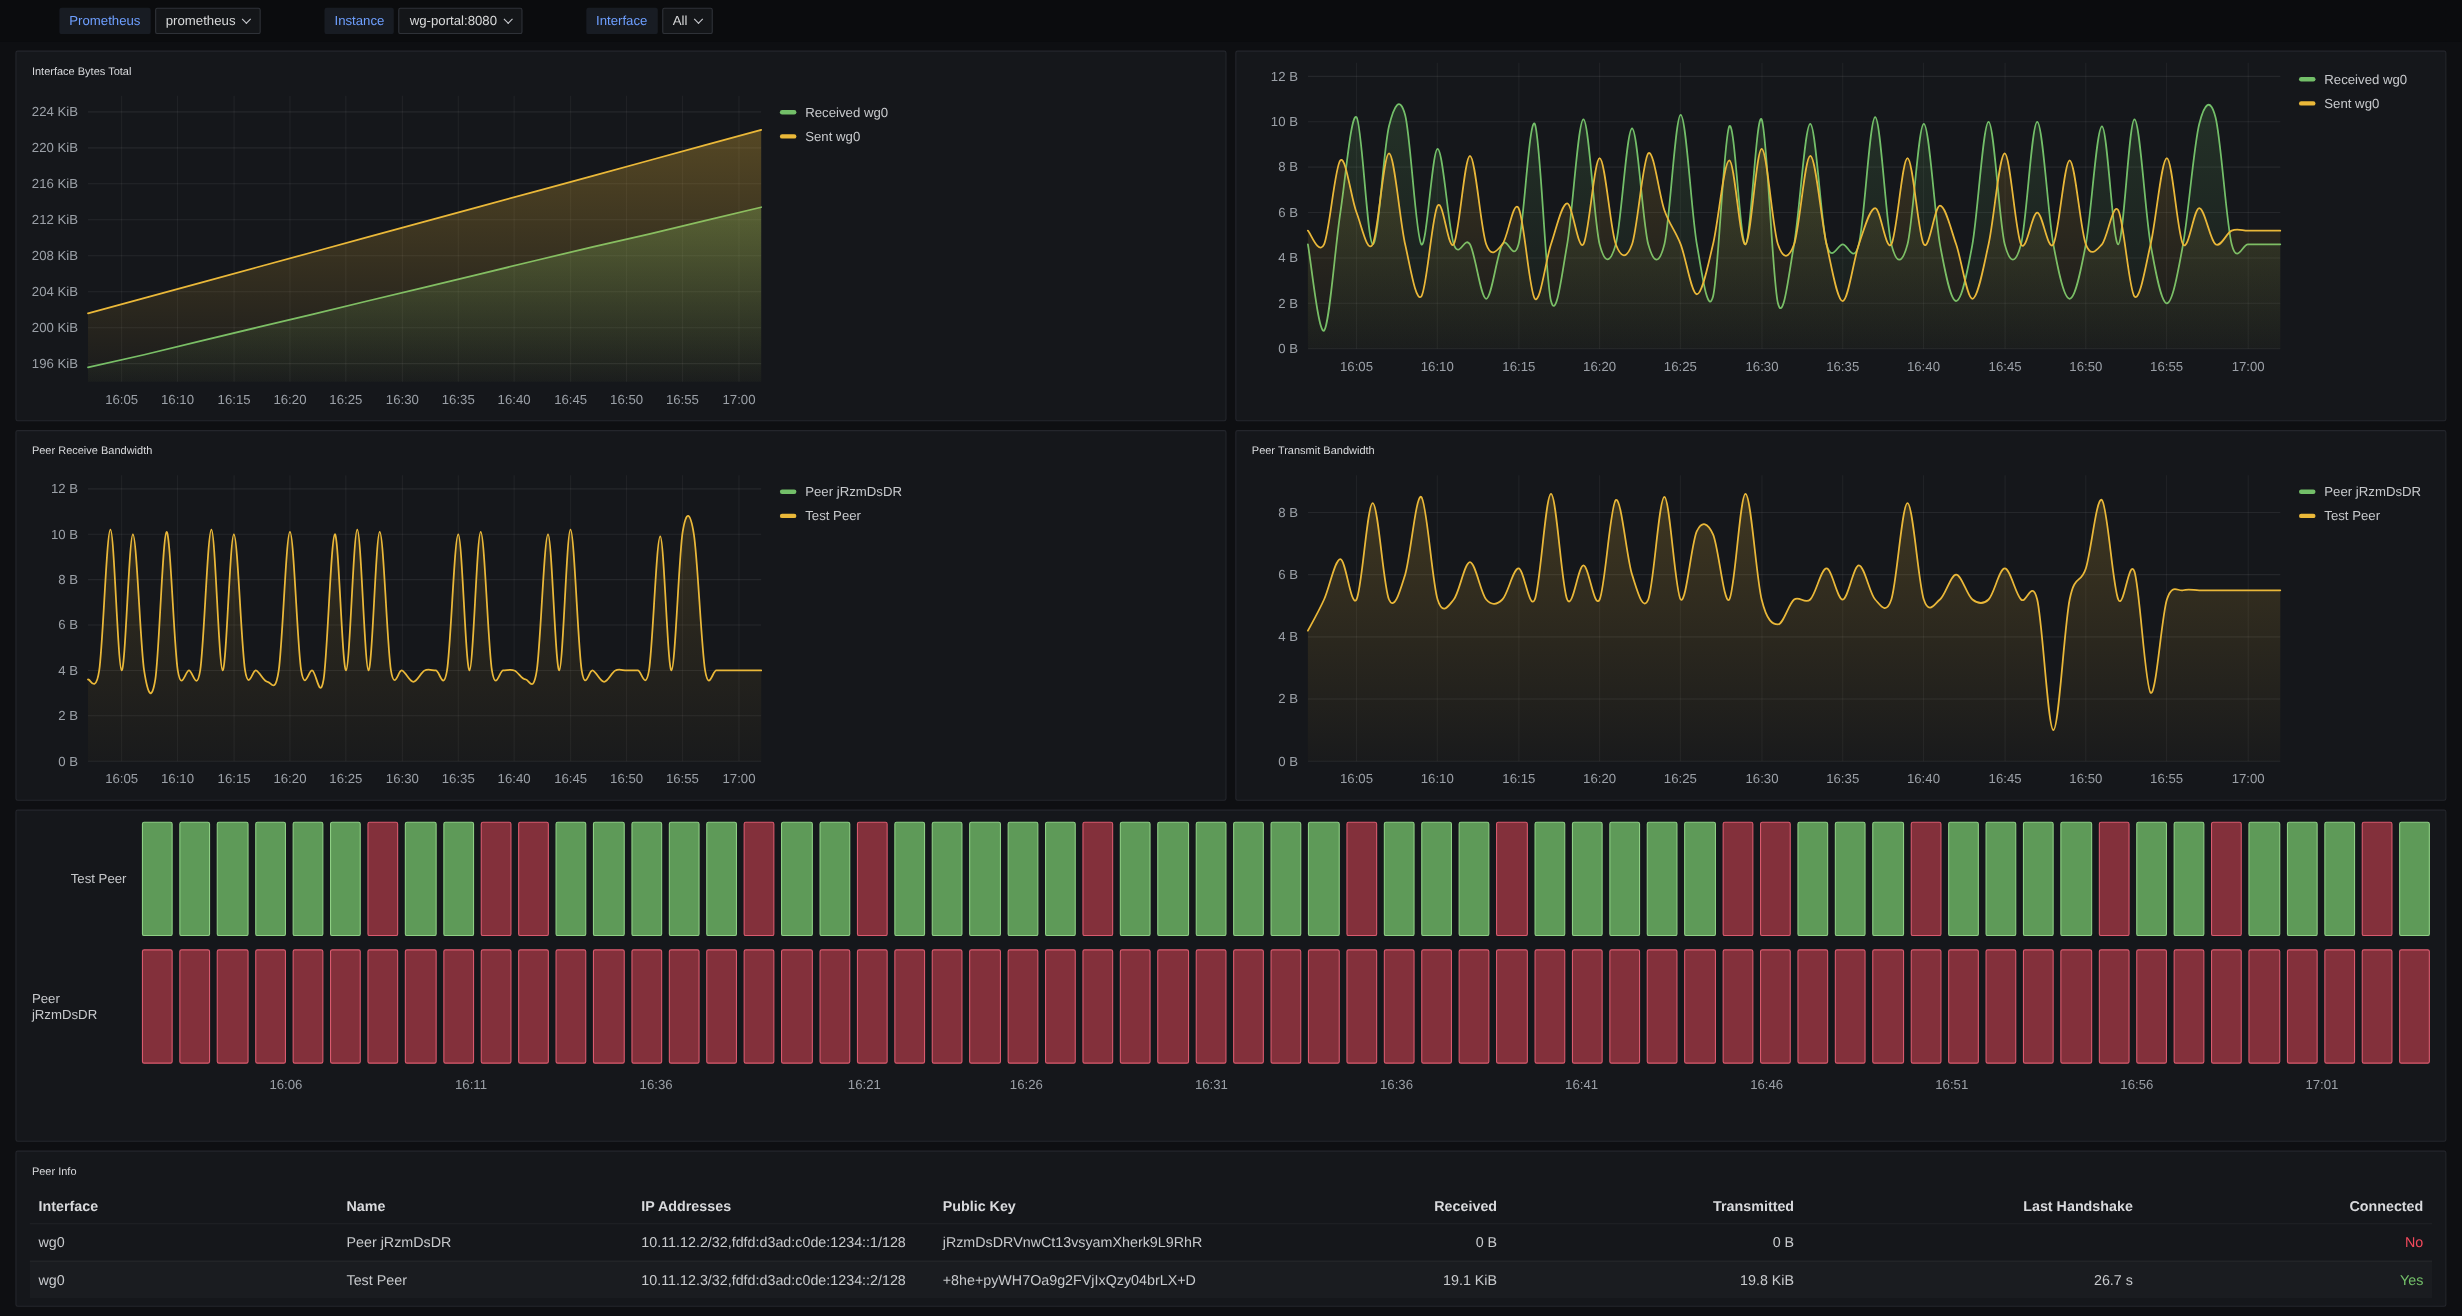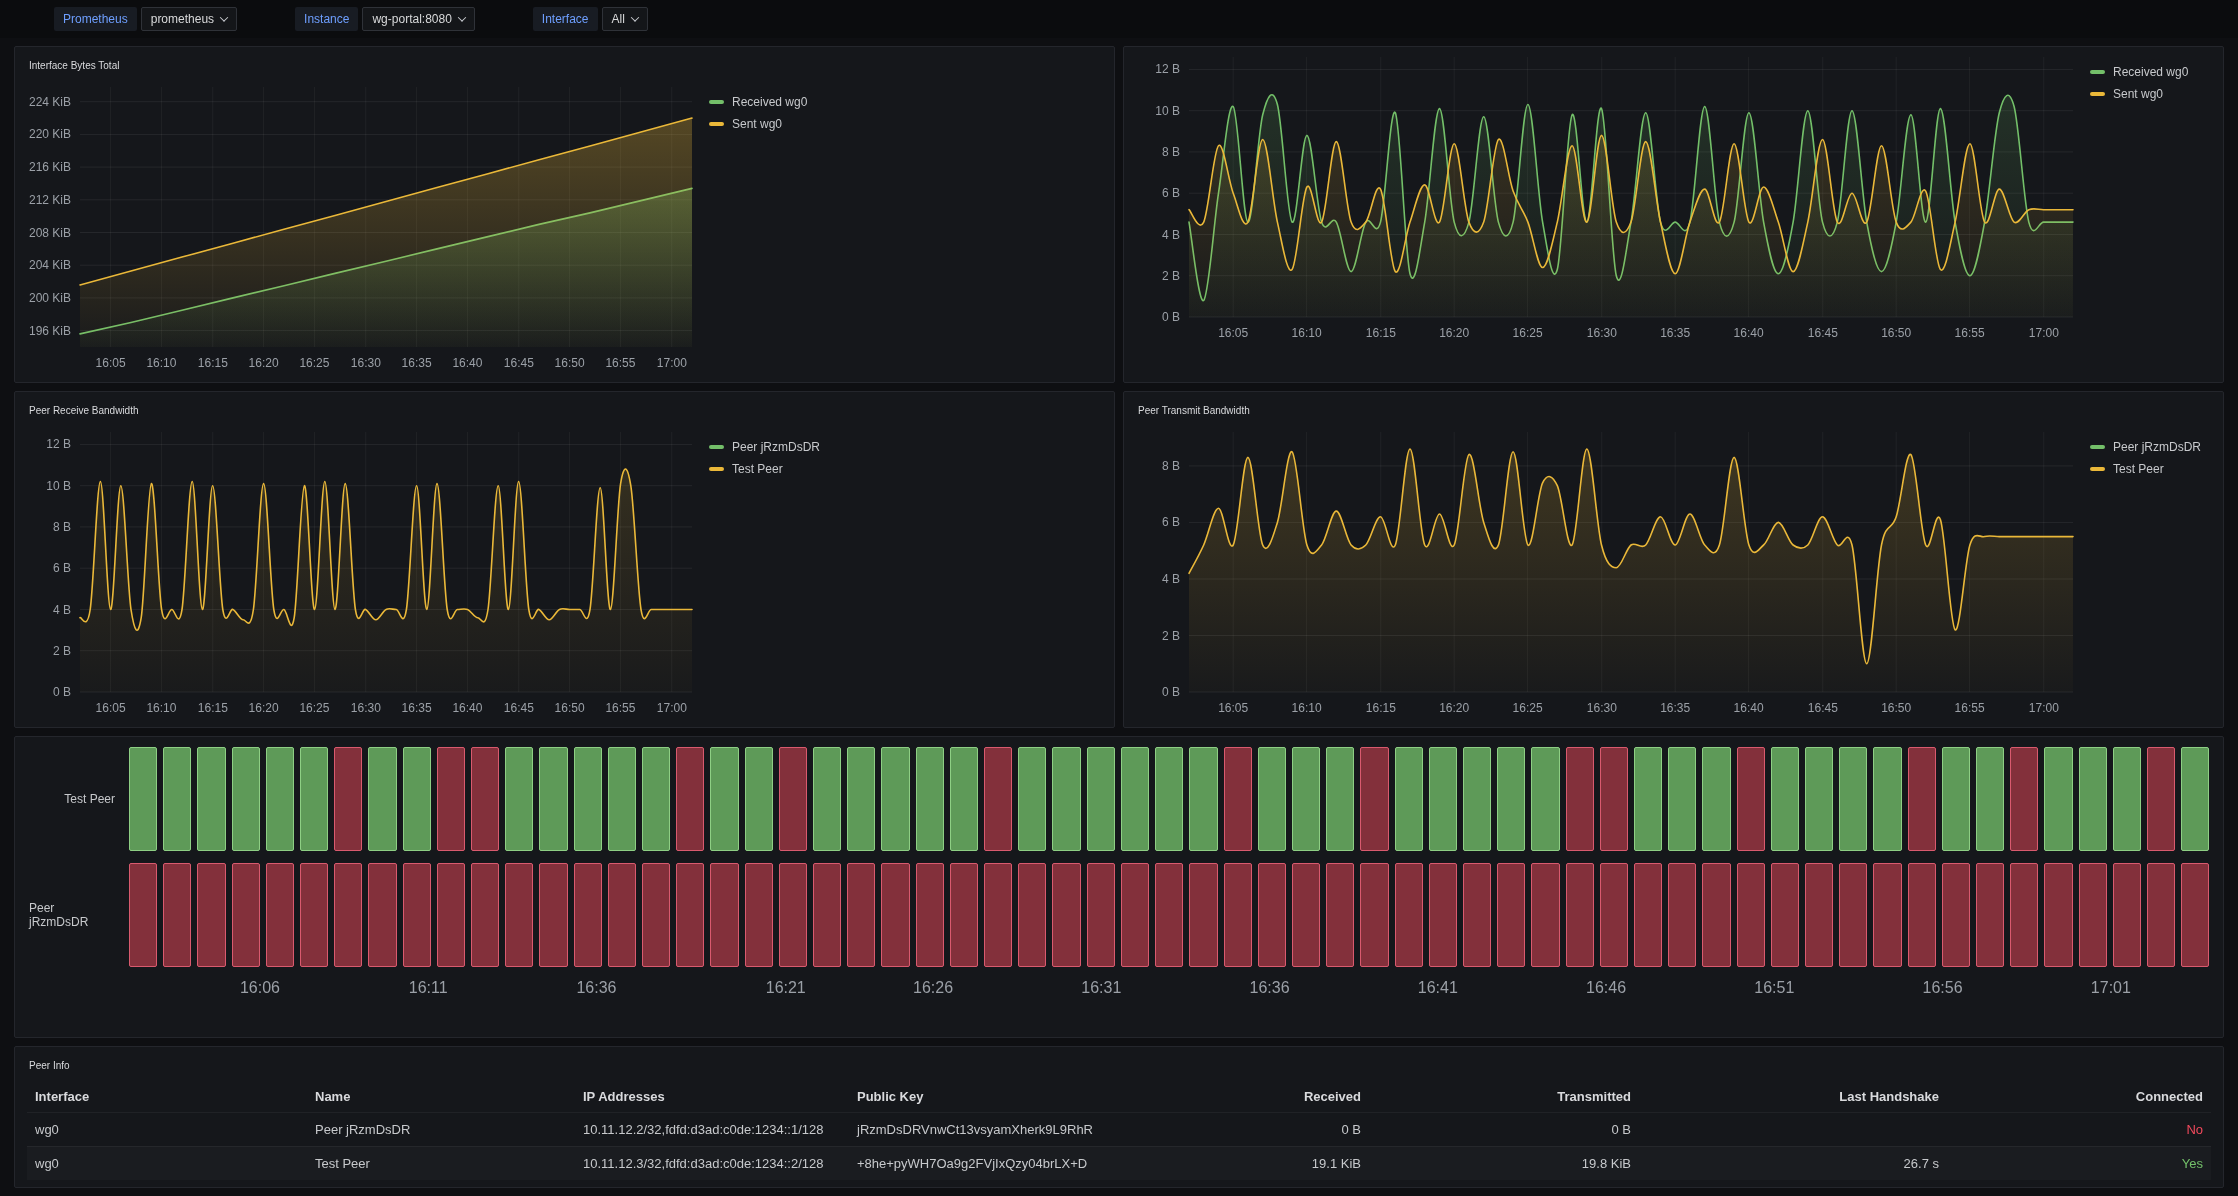--- a/index.html
+++ b/index.html
@@ -37,21 +37,21 @@
   
   .hist-rows { padding:10px 14px 0 14px; }
   .hist-row { display:flex; align-items:stretch; height:104px; margin-bottom:12px; }
   .hist-label { width:100px; flex:none; display:flex; align-items:center; justify-content:flex-end;
     padding-right:14px; font-size:12px; color:#c7c9cc; }
   .hist-bars { flex:1; display:flex; gap:6px; }
   .hist-bar { flex:1; border-radius:2px; }
   .hist-bar.up   { background:rgba(115,191,105,0.78); border:1px solid #8ecf84; }
   .hist-bar.down { background:rgba(242,73,92,0.50);  border:1px solid #d95a6e; }
   .hist-xaxis { position:relative; height:20px; margin-left:114px; margin-right:14px; }
-  .hist-xaxis span { position:absolute; transform:translateX(-50%); font-size:16px; color:#9ba0a7; top:0;text-align:right; }
+  .hist-xaxis span { position:absolute; transform:translateX(-50%); font-size:12px; color:#9ba0a7; top:0;text-align:right; }
   
   .tbl { padding:4px 12px 0; font-size:13px; }
   .trow { display:grid; grid-template-columns:280px 268px 274px 285px 235px 270px 308px 1fr; align-items:center; }
   .tbl-head .tcell { font-weight:700; color:#d9dadd; padding:8px 8px; cursor:pointer; }
   .tbl-body .trow { border-top:1px solid rgba(255,255,255,0.05); }
   .tbl-body .trow:nth-child(even) { background:rgba(255,255,255,0.025); }
   .tcell { padding:9px 8px; color:#c7c9cc; white-space:nowrap; overflow:hidden; }
   .ta-r { text-align:right; }
   .c-red { color:#f2495c; }
   .c-green { color:#73bf69; }

